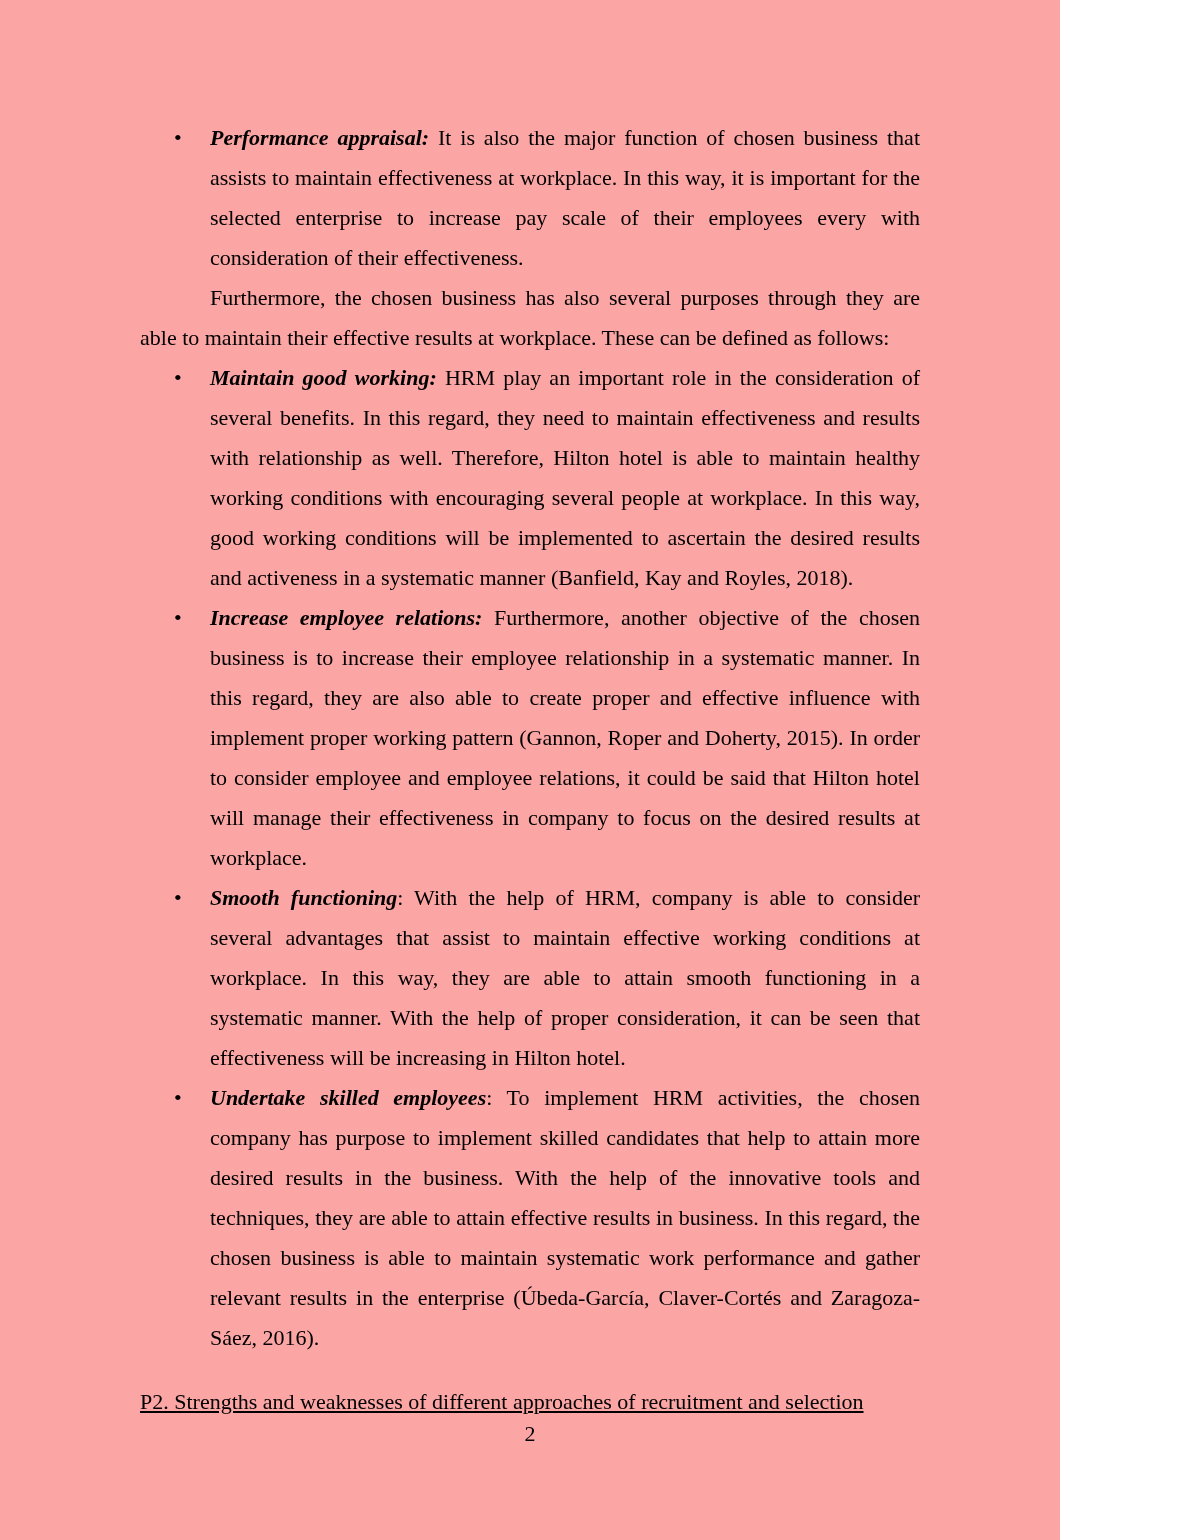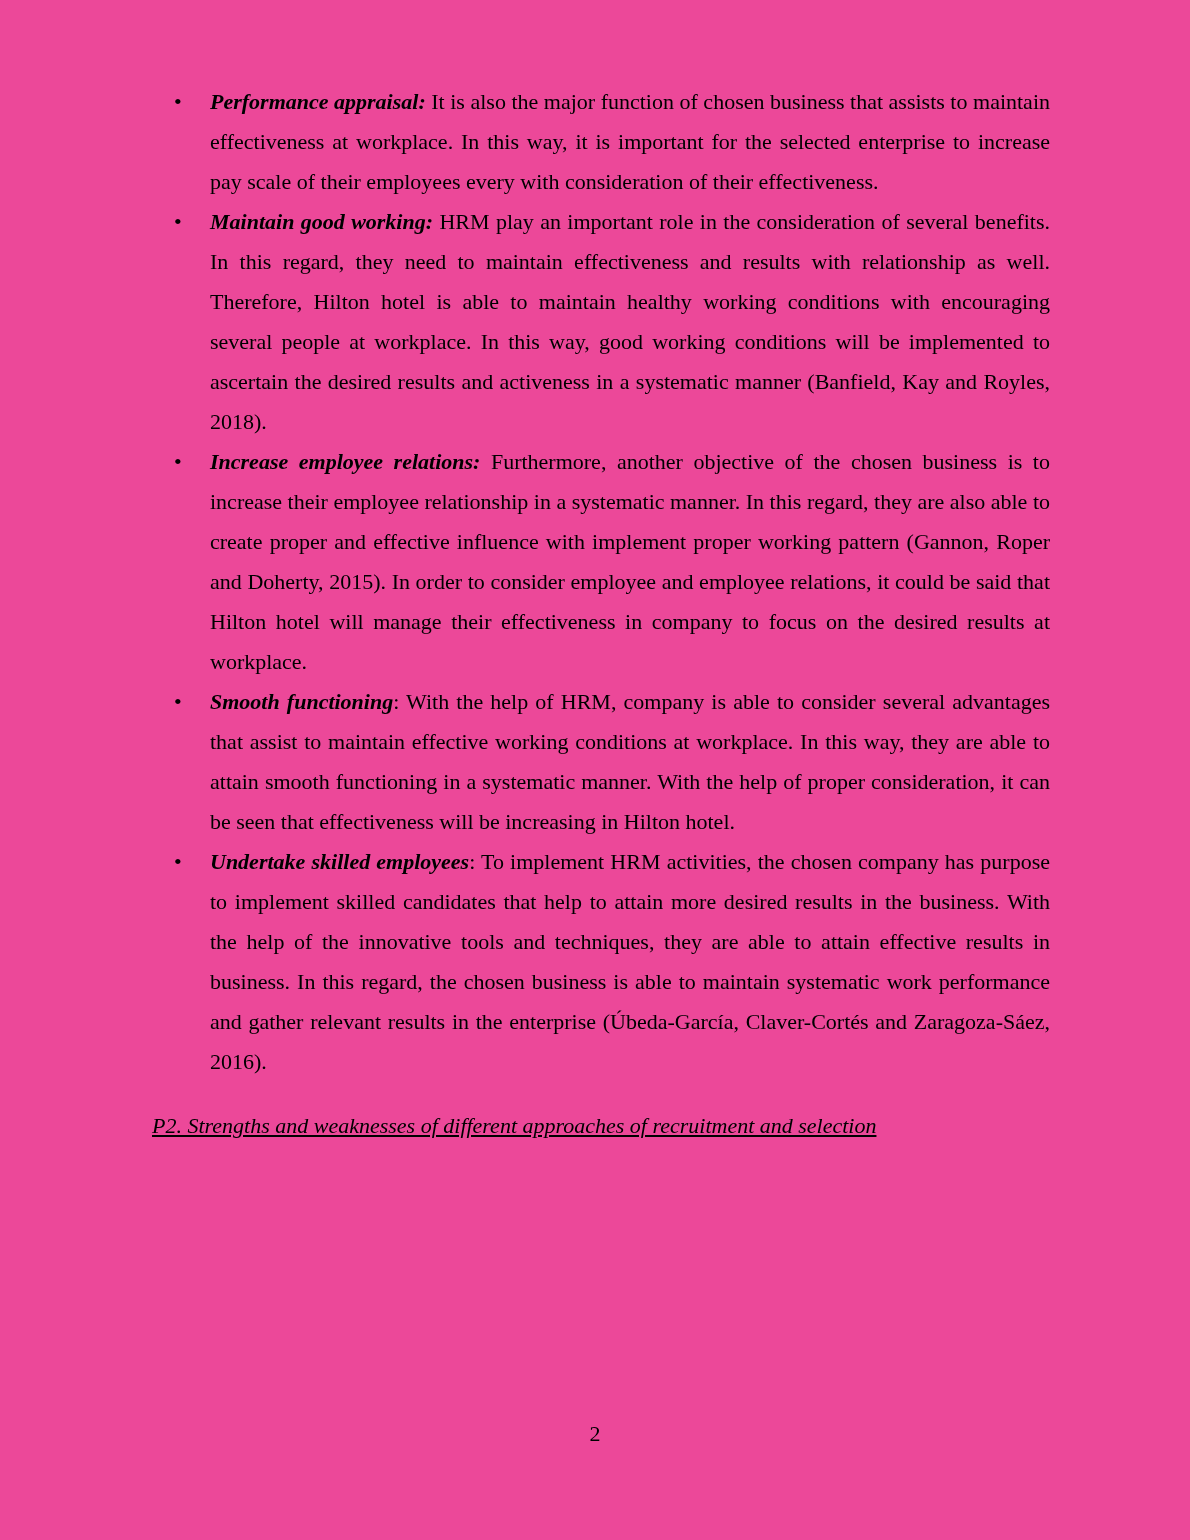--- a/index.html
+++ b/index.html
@@ -3,28 +3,28 @@
 <meta charset="utf-8">
 <style>
   * { box-sizing: border-box; }
   html, body {
     margin: 0;
     padding: 0;
     background: #ffffff;
   }
   .page {
     position: relative;
-    width: 1190px;
+    width: 1060px;
     height: 1540px;
-    background: #ec4899;
+    background: #fca5a5;
     color: #000000;
     font-family: "Liberation Serif", serif;
     font-size: 22px;
     line-height: 40px;
-    padding: 82px 140px 0 140px;
+    padding: 118px 140px 0 140px;
     overflow: hidden;
   }
   ul.doc-list {
     list-style: none;
     margin: 0;
     padding: 0;
   }
   li.doc-bullet {
     position: relative;
     padding-left: 70px;
@@ -39,45 +39,45 @@
   .lead {
     font-weight: bold;
     font-style: italic;
   }
   p.para-indent {
     margin: 0;
     text-indent: 70px;
     text-align: justify;
   }
   h2.heading {
-    margin: 24px 0 0 12px;
+    margin: 24px 0 0 0;
     font-size: 22px;
     font-weight: normal;
     line-height: 40px;
     text-decoration: underline;
     text-align: left;
-    font-style: italic;
   }
   .page-number {
     position: absolute;
     left: 0;
     right: 0;
     bottom: 86px;
     text-align: center;
   }
 </style>
 </head>
 <body>
 
 <div class="page">
 
   <ul class="doc-list">
     <li class="doc-bullet"><span class="lead">Performance appraisal:</span><span> It is also the major function of chosen business that assists to maintain effectiveness at workplace. In this way, it is important for the selected enterprise to increase pay scale of their employees every with consideration of their effectiveness.</span></li>
   </ul>
 
+  <p class="para-indent">Furthermore, the chosen business has also several purposes through they are able to maintain their effective results at workplace. These can be defined as follows:</p>
 
   <ul class="doc-list">
     <li class="doc-bullet"><span class="lead">Maintain good working:</span><span> HRM play an important role in the consideration of several benefits. In this regard, they need to maintain effectiveness and results with relationship as well. Therefore, Hilton hotel is able to maintain healthy working conditions with encouraging several people at workplace. In this way, good working conditions will be implemented to ascertain the desired results and activeness in a systematic manner (Banfield, Kay and Royles, 2018).</span></li>
     <li class="doc-bullet"><span class="lead">Increase employee relations:</span><span> Furthermore, another objective of the chosen business is to increase their employee relationship in a systematic manner. In this regard, they are also able to create proper and effective influence with implement proper working pattern (Gannon, Roper and Doherty, 2015). In order to consider employee and employee relations, it could be said that Hilton hotel will manage their effectiveness in company to focus on the desired results at workplace.</span></li>
     <li class="doc-bullet"><span class="lead">Smooth functioning</span><span>: With the help of HRM, company is able to consider several advantages that assist to maintain effective working conditions at workplace. In this way, they are able to attain smooth functioning in a systematic manner. With the help of proper consideration, it can be seen that effectiveness will be increasing in Hilton hotel.</span></li>
     <li class="doc-bullet"><span class="lead">Undertake skilled employees</span><span>: To implement HRM activities, the chosen company has purpose to implement skilled candidates that help to attain more desired results in the business. With the help of the innovative tools and techniques, they are able to attain effective results in business. In this regard, the chosen business is able to maintain systematic work performance and gather relevant results in the enterprise (Úbeda-García, Claver-Cortés and Zaragoza-Sáez, 2016).</span></li>
   </ul>
 
   <h2 class="heading">P2. Strengths and weaknesses of different approaches of recruitment and selection</h2>
 

